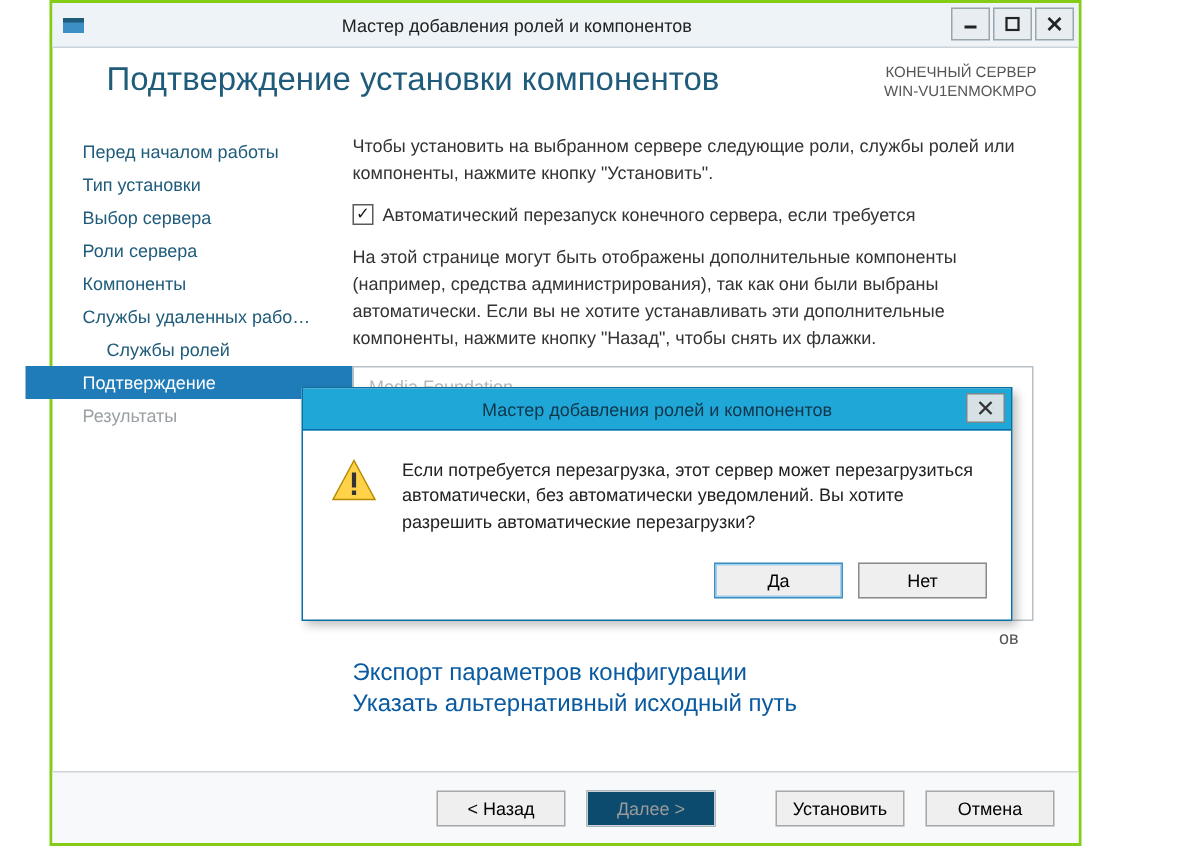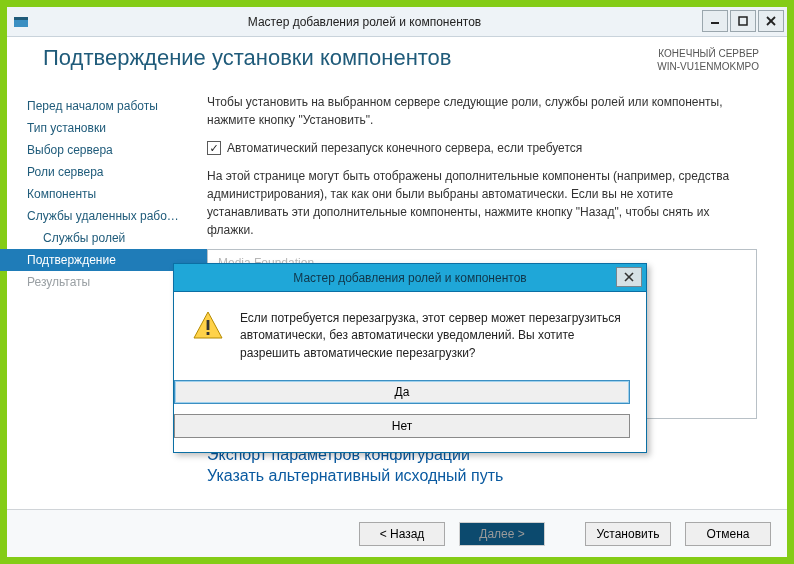--- a/index.html
+++ b/index.html
@@ -1,24 +1,25 @@
 <!DOCTYPE html>
 <html><head>
 <meta charset="utf-8">
 <style>
   * { box-sizing: border-box; margin: 0; padding: 0; font-family: "Segoe UI", Tahoma, sans-serif; }
   body { background: #fff; width: 794px; height: 564px; overflow: hidden; position: relative; }
 
   
   .window {
-    width: 794px; height: 564px;
-    border: 7px solid #84cc16;
+    width: 688px; height: 564px;
+    border: 2px solid #84cc16;
     background: #fff;
     display: flex; flex-direction: column;
     position: relative;
+    margin-left: 33px;
   }
   .titlebar {
     height: 30px; background: #eef3f7;
     border-bottom: 1px solid #c9d3db;
     display: flex; align-items: center;
     position: relative;
   }
   .titlebar .title-icon {
     width: 16px; height: 16px; margin-left: 6px;
     display:flex; align-items:center; justify-content:center;
@@ -75,21 +76,21 @@
   .cbx {
     width:14px; height:14px; border:1px solid #5a5a5a; background:#fff;
     display:inline-flex; align-items:center; justify-content:center;
     font-size:11px; color:#1a1a1a; line-height:1;
   }
   .note { line-height:1.5; margin-bottom:10px; }
   .list-frame {
     border:1px solid #b8c0c6; min-height: 170px; padding:6px 10px;
     font-size:12px; color:#333;
   }
-  .list-trailing { text-align:left; padding:4px 10px 0 0; color:#555; font-size:12px;font-family:Liberation Serif, serif;}
+  .list-trailing { text-align:right; padding:4px 10px 0 0; color:#555; font-size:12px;}
   .links { margin-top:8px; }
   .links a { display:block; color:#0a5aa0; font-size:16px; text-decoration:none; margin-bottom:3px; cursor:pointer;}
 
   .footer {
     height: 48px; border-top:1px solid #d0d4d8;
     display:flex; align-items:center; justify-content:flex-end;
     gap:14px; padding:0 16px; background:#f7f9fa;
   }
   .btn {
     min-width: 86px; height:24px; font-size:12px;
@@ -124,21 +125,20 @@
   .dlg-body {
     display:flex; gap:16px; padding:18px 18px 8px 18px;
     font-size:12px; color:#222; line-height:1.45;
   }
   .warn-icon {
     width:32px; height:32px; flex-shrink:0;
   }
   .dlg-buttons {
     display:flex; justify-content:flex-end; gap:10px;
     padding:10px 16px 14px 0;
-    flex-direction:column;
   }
   .dlg-btn {
     min-width:86px; height:24px; font-size:12px;
     background:#efefef; border:1px solid #8a8a8a;
     display:inline-flex; align-items:center; justify-content:center;
   }
   .dlg-btn.focus { border:1px solid #3b8fc2; box-shadow: inset 0 0 0 1px #9fd0ec; }
 </style>
 </head>
 <body>

